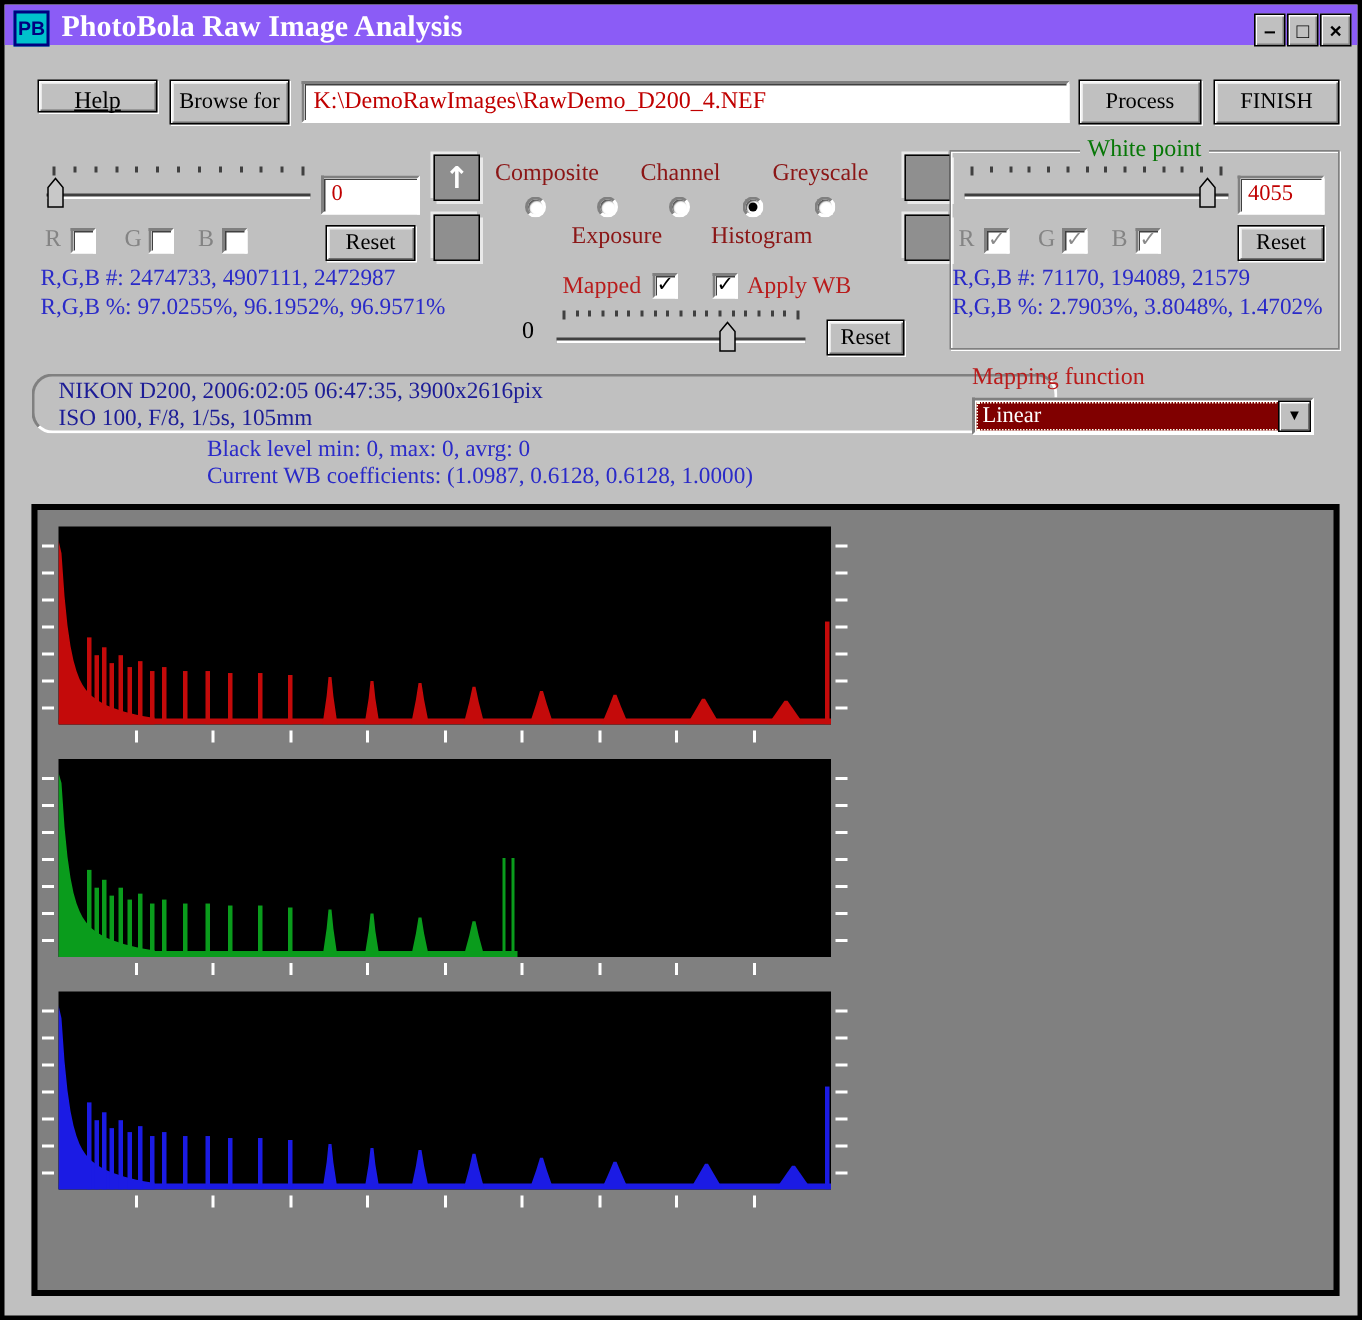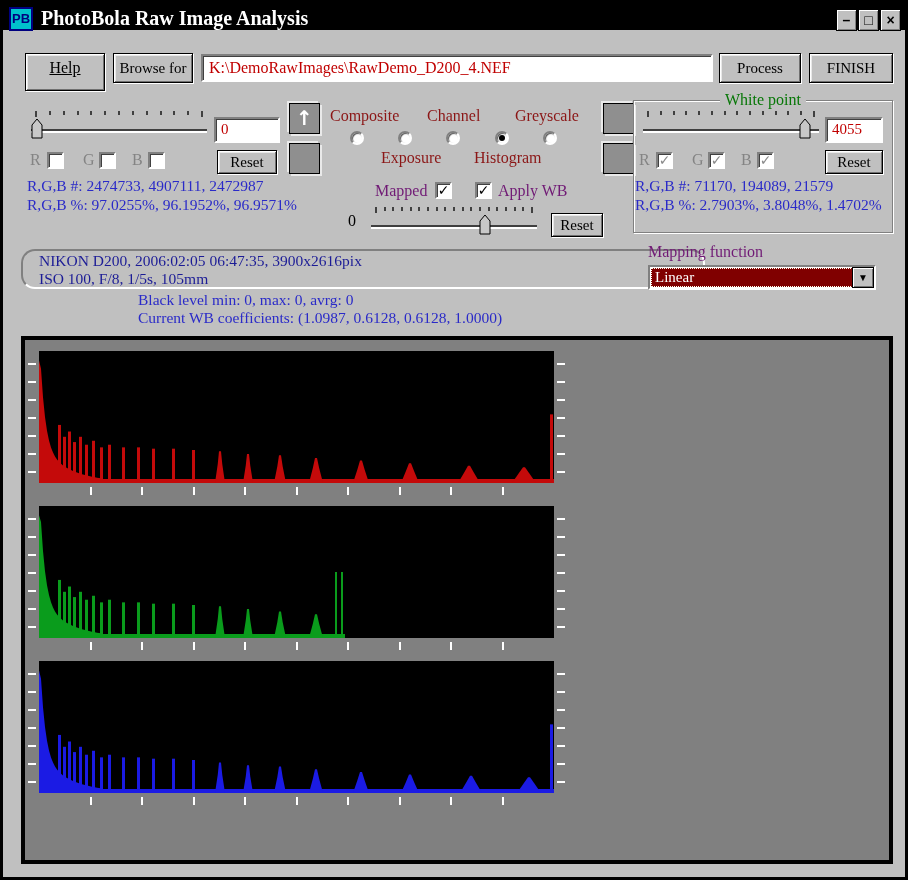--- a/index.html
+++ b/index.html
@@ -2,41 +2,41 @@
 <html><head>
 <meta charset="utf-8">
 <style>
   html,body{margin:0;padding:0;background:#555;}
   #app{position:relative;width:908px;height:880px;background:#c0c0c0;
        border:3px solid #000;box-sizing:border-box;overflow:hidden;
        font-family:"Liberation Serif", serif;-webkit-font-smoothing:none;}
   .abs{position:absolute;box-sizing:border-box;}
 
   
-  .titlebar{left:0;top:0;width:902px;height:27px;background:#000000;}
+  .titlebar{left:0;top:0;width:902px;height:27px;background:#8b5cf6;}
   .appicon{left:6px;top:4px;width:24px;height:24px;background:#00c2cc;
            border:2px solid #000080;color:#000080;font-weight:bold;font-size:13px;
            text-align:center;line-height:20px;font-family:"Liberation Sans",sans-serif;}
   .apptitle{left:38px;top:4px;color:#fff;font-size:20px;font-weight:bold;white-space:nowrap;}
   .winbtn{top:6px;width:21px;height:22px;background:#c0c0c0;border:1px solid #000;
           box-shadow:inset 1px 1px 0 #fff, inset -1px -1px 0 #808080;
           text-align:center;line-height:20px;font-size:14px;font-weight:bold;color:#000;
           font-family:"Liberation Sans",sans-serif;cursor:default;}
 
   
   .btn{background:#c0c0c0;border:1px solid #000;
        box-shadow:inset 1px 1px 0 #fff, inset -1px -1px 0 #707070, inset 2px 2px 0 #e8e8e8, 1px 1px 0 #fff;
        text-align:center;color:#000;font-family:"Liberation Serif",serif;cursor:default;}
   .sunken{background:#fff;border-top:2px solid #808080;border-left:2px solid #808080;
           border-bottom:2px solid #fff;border-right:2px solid #fff;
           box-shadow:inset 1px 1px 0 #404040;}
   .group{border:1px solid #808080;box-shadow:inset 1px 1px 0 #fff, 1px 1px 0 #fff;}
   .legend{position:absolute;top:-10px;left:50%;transform:translateX(-50%);
           background:#c0c0c0;padding:0 5px;color:#077707;font-size:16px;white-space:nowrap;}
-  .greenlbl{color:#701a75;font-size:16px;white-space:nowrap;}
+  .greenlbl{color:#b91c1c;font-size:16px;white-space:nowrap;}
   .maroonlbl{color:#8b1616;font-size:16px;white-space:nowrap;}
   .graylbl{color:#848484;font-size:16px;}
   .bluetxt{color:#2a2ac8;font-size:15.5px;white-space:nowrap;}
   .navytxt{color:#1c1c96;font-size:15.5px;white-space:nowrap;}
 
   .cb{width:17px;height:17px;background:#fff;border-top:2px solid #808080;border-left:2px solid #808080;
       border-bottom:2px solid #fff;border-right:2px solid #fff;box-shadow:inset 1px 1px 0 #404040;
       text-align:center;}
   .cb .mark{display:block;margin-top:-2px;font-size:14px;font-weight:bold;color:#000;
             font-family:"DejaVu Sans",sans-serif;line-height:17px;}
@@ -85,21 +85,21 @@
 <div id="app">
 
   <div class="abs titlebar">
     <div class="abs appicon">PB</div>
     <div class="abs apptitle">PhotoBola Raw Image Analysis</div>
     <div class="abs winbtn" style="right:48px;">–</div>
     <div class="abs winbtn" style="right:26px;">□</div>
     <div class="abs winbtn" style="right:4px;">×</div>
   </div>
 
-  <div class="abs btn" style="left:22px;top:50px;width:80px;height:38px;font-size:16px;line-height:28px;"><u>Help</u></div>
+  <div class="abs btn" style="left:22px;top:50px;width:80px;height:22px;font-size:16px;line-height:28px;"><u>Help</u></div>
   <div class="abs btn" style="left:110px;top:50px;width:80px;height:30px;font-size:15px;line-height:28px;">Browse for</div>
   <div class="abs sunken" style="left:198px;top:51px;width:512px;height:28px;color:#c00000;font-size:16px;line-height:23px;padding-left:6px;white-space:nowrap;overflow:hidden;">K:\DemoRawImages\RawDemo_D200_4.NEF</div>
   <div class="abs btn" style="left:716px;top:50px;width:82px;height:30px;font-size:15px;line-height:28px;">Process</div>
   <div class="abs btn" style="left:806px;top:50px;width:84px;height:30px;font-size:15px;line-height:28px;">FINISH</div>
 
   <div class="abs tb" style="left:26px;top:104px;width:180px;">
     <div class="tb-ticks">
         <i class="end" style="left: 0px;"></i>
         <i style="left: 14px;"></i>
         <i style="left: 28px;"></i>

